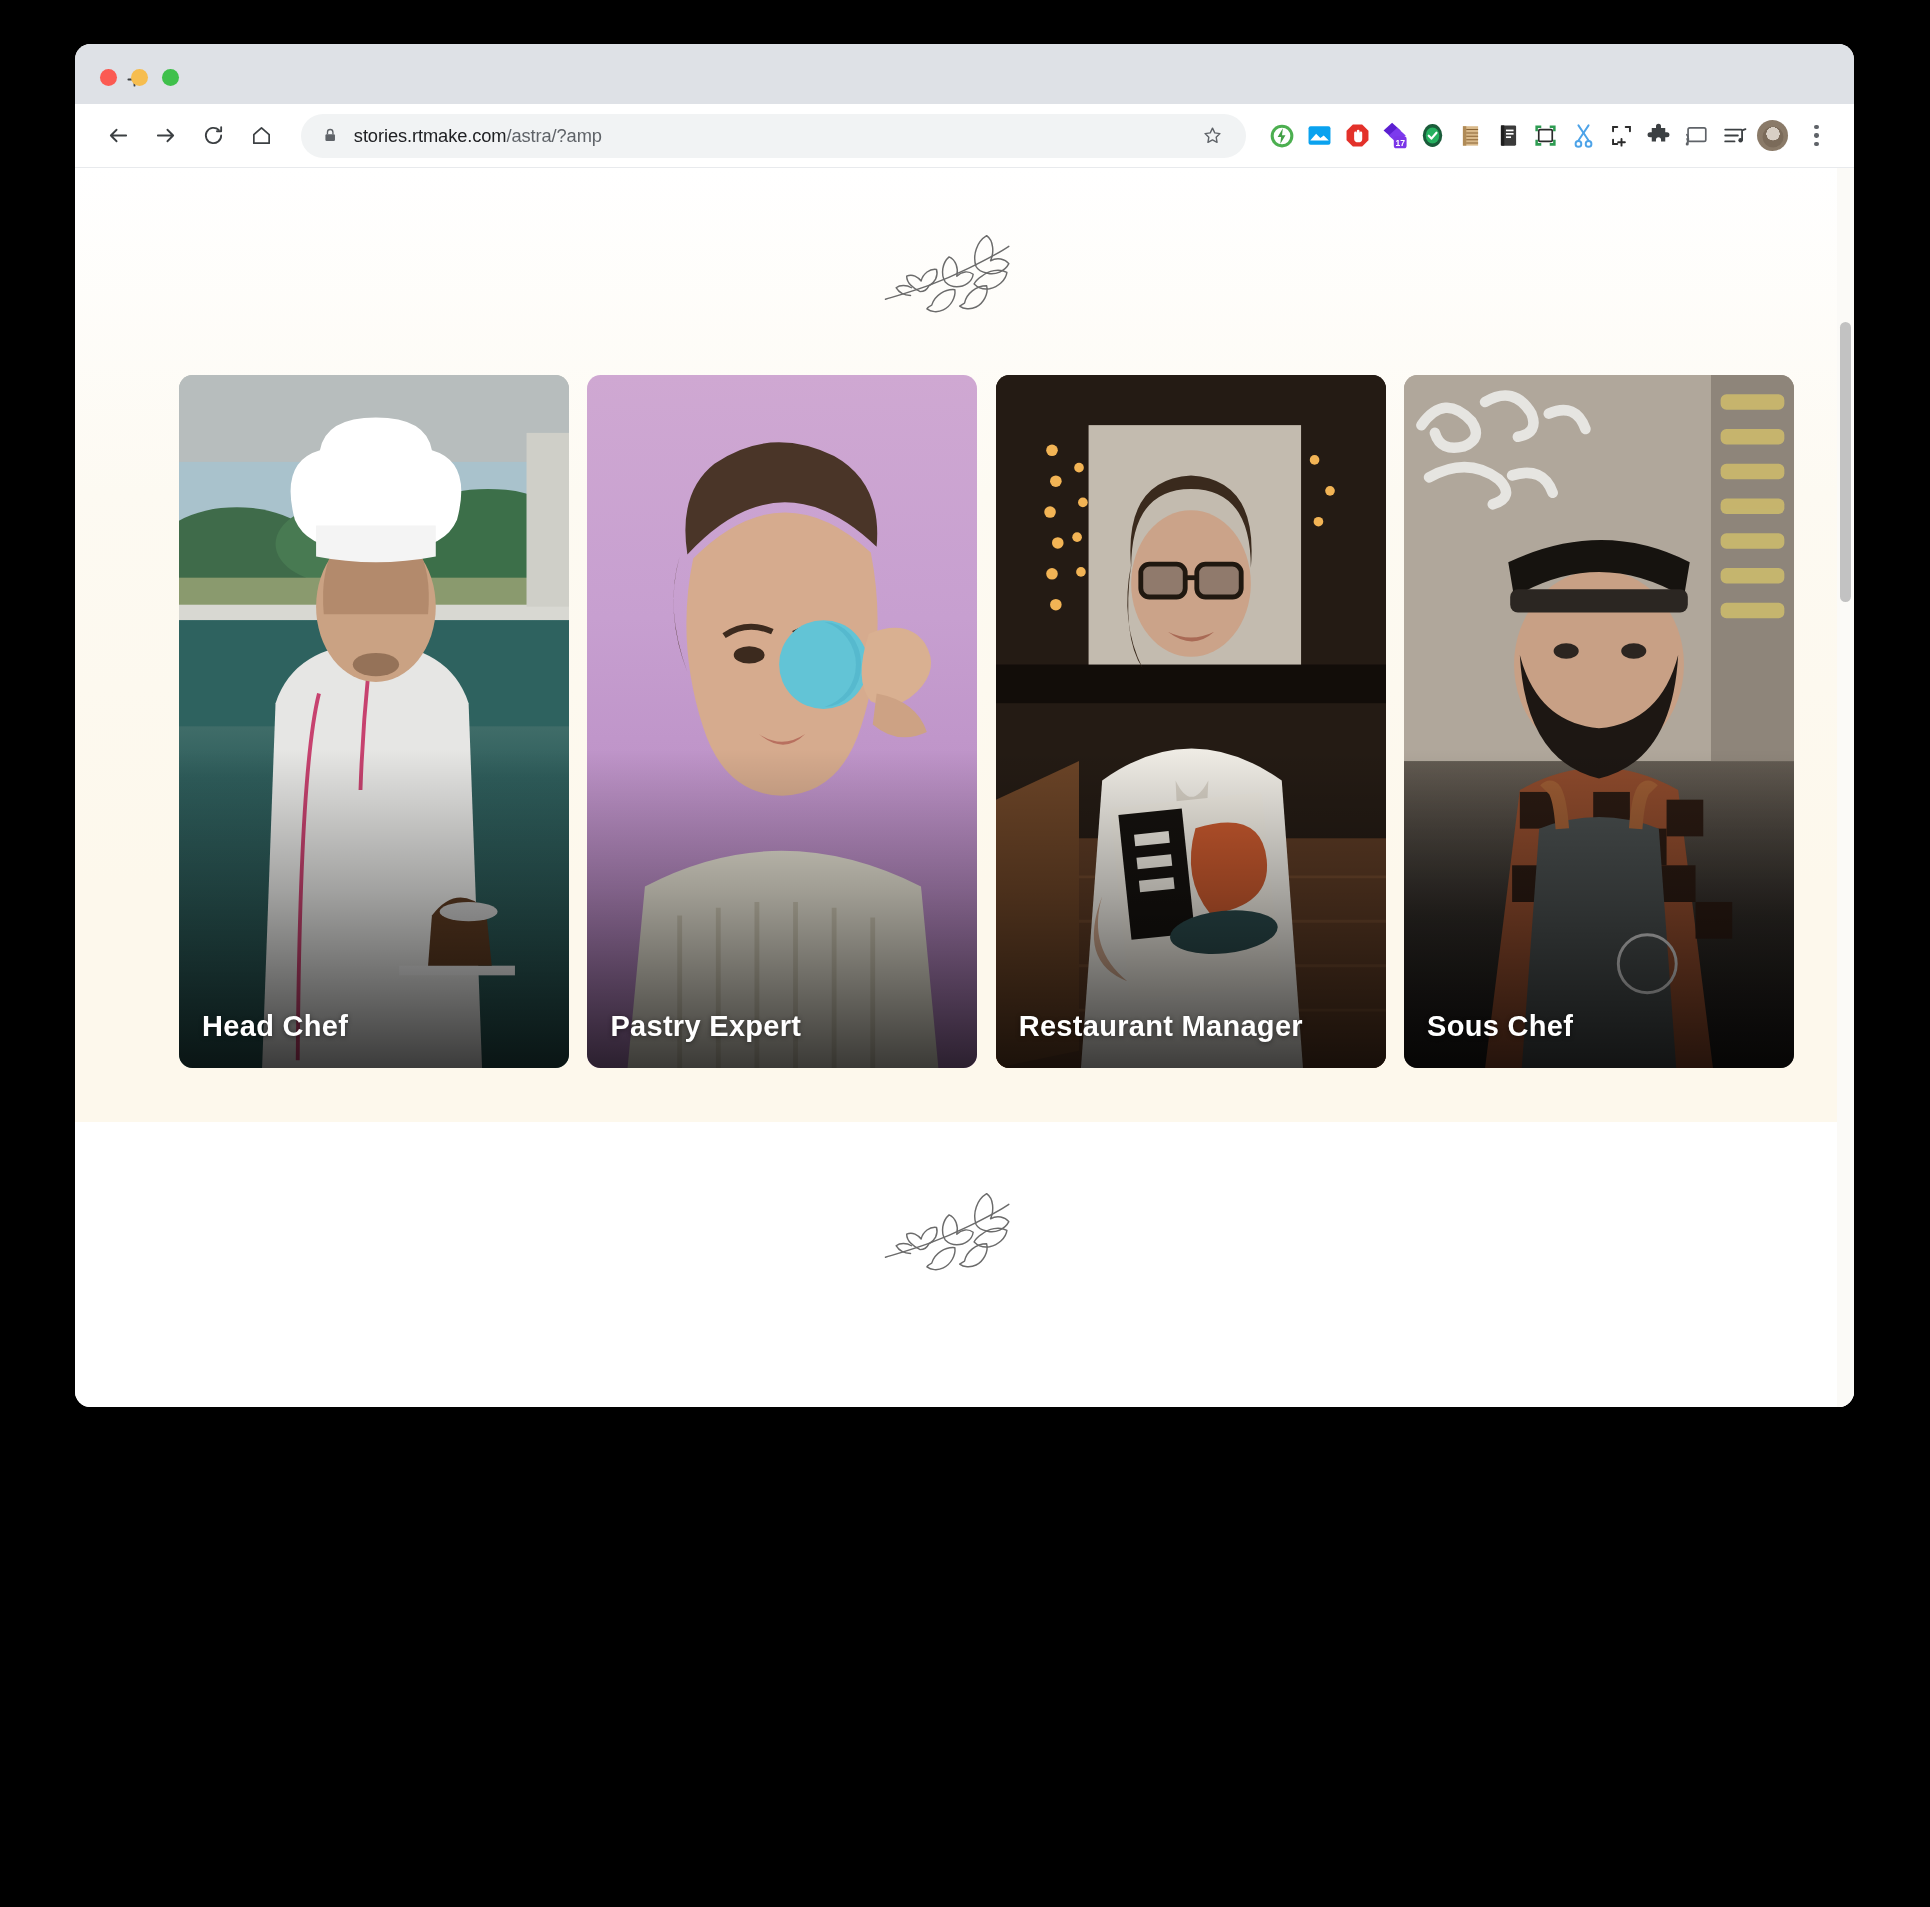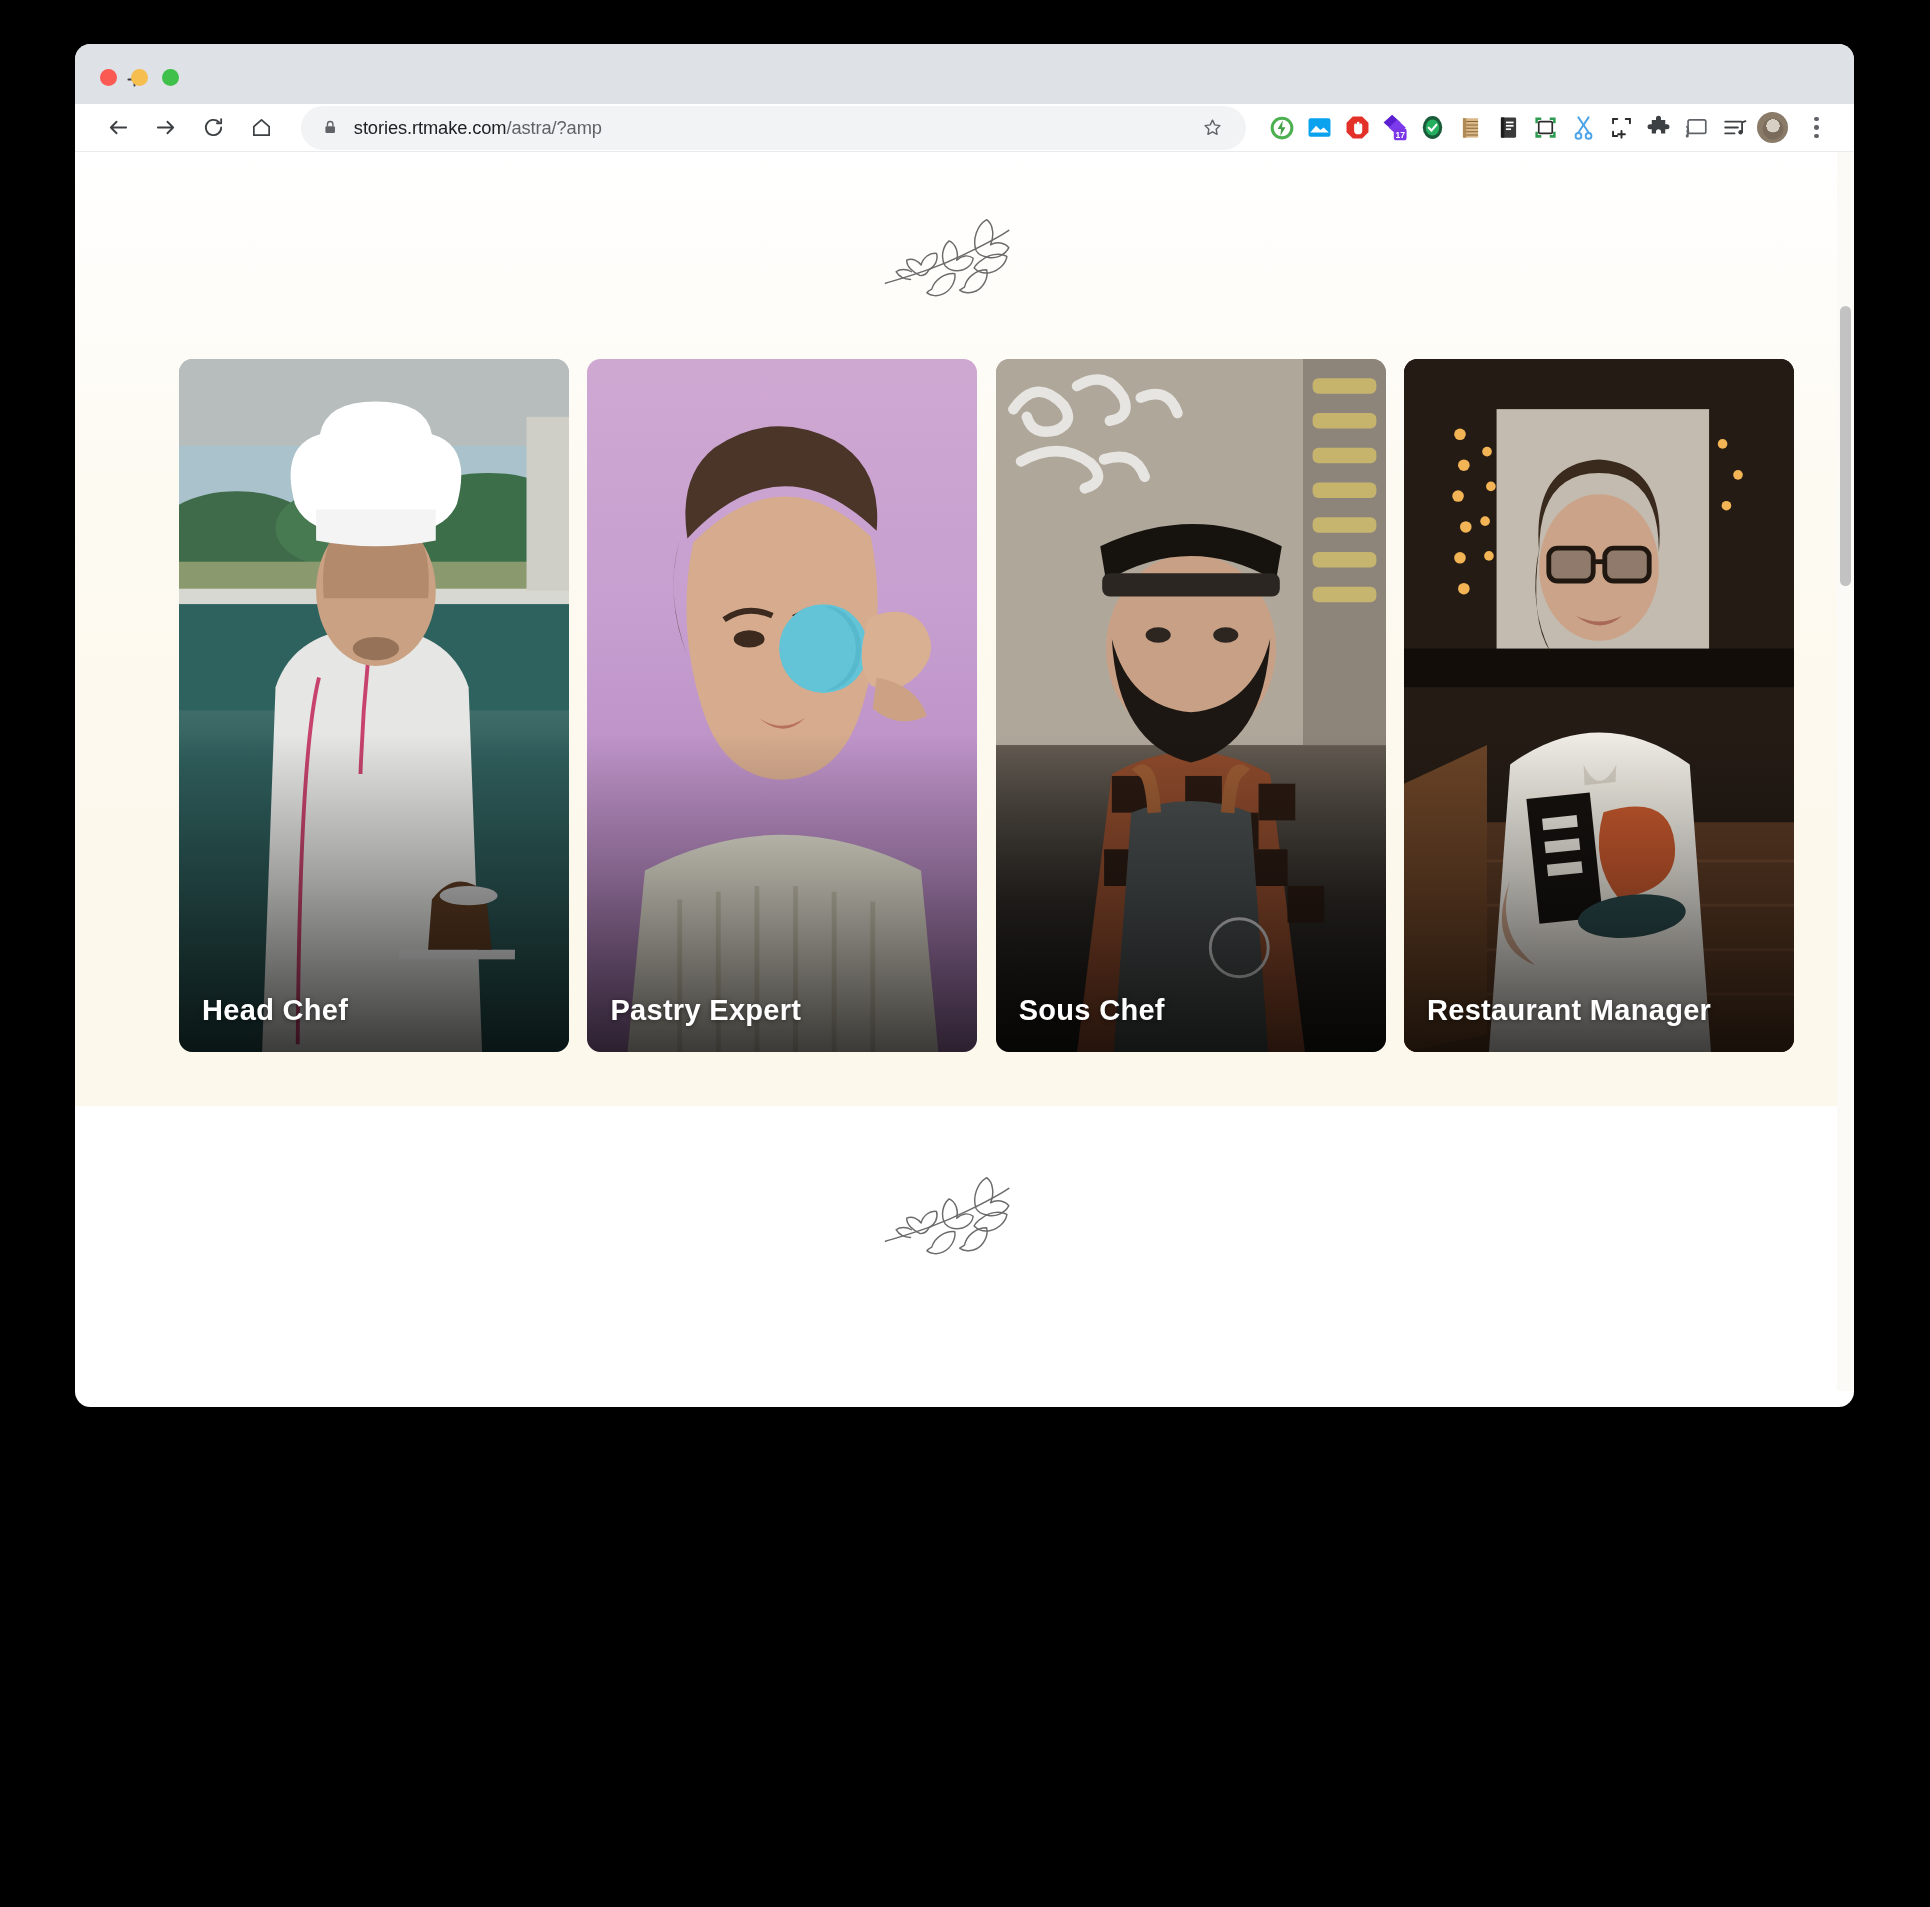--- a/index.html
+++ b/index.html
@@ -81,21 +81,21 @@
   }
   .new-tab {
     width: 42px; height: 42px;
     margin-left: 13.5px; margin-bottom: 3.9px;
     display: flex; align-items: center; justify-content: center;
     color: #5f6368;
   }
 
   
   .toolbar {
-    height: 48px;
+    height: 64px;
     background: #ffffff;
     display: flex;
     align-items: center;
     padding: 0 21px 0 21px;
     gap: 3.9px;
     border-bottom: 1px solid #e8eaed;
   }
   .nav-btn {
     width: 44px; height: 44px;
     display: flex; align-items: center; justify-content: center;
@@ -528,70 +528,20 @@
                 <g stroke="#cdc7b4" stroke-width="5" fill="none">
                   <path d="M96 560 V718 M136 552 V718 M176 546 V718 M216 546 V718 M256 552 V718 M296 562 V718"></path>
                 </g>
               </svg>
             </div>
             <div class="card-shade"></div>
             <div class="card-label">Pastry Expert</div>
           </div>
 
           <div class="team-card">
-            <div class="card-photo photo-sous">
-              <svg viewBox="0 0 404 718" width="390" height="693" preserveAspectRatio="none">
-                <rect x="0" y="0" width="404" height="400" fill="#b0a79b"></rect>
-                <rect x="318" y="0" width="86" height="400" fill="#8e857a"></rect>
-                <g fill="#d8c56a" opacity=".75">
-                  <rect x="328" y="20" width="66" height="16" rx="6"></rect>
-                  <rect x="328" y="56" width="66" height="16" rx="6"></rect>
-                  <rect x="328" y="92" width="66" height="16" rx="6"></rect>
-                  <rect x="328" y="128" width="66" height="16" rx="6"></rect>
-                  <rect x="328" y="164" width="66" height="16" rx="6"></rect>
-                  <rect x="328" y="200" width="66" height="16" rx="6"></rect>
-                  <rect x="328" y="236" width="66" height="16" rx="6"></rect>
-                </g>
-                <g fill="none" stroke="#f0f0ee" stroke-width="11" opacity=".85" stroke-linecap="round">
-                  <path d="M18 52 q24 -34 52 -4 q12 18 -8 26 q-24 6 -30 -14"></path>
-                  <path d="M84 28 q30 -18 48 12 q8 20 -14 24"></path>
-                  <path d="M150 40 q28 -12 38 16"></path>
-                  <path d="M26 106 q40 -22 72 2 q18 18 -6 26"></path>
-                  <path d="M112 104 q32 -10 42 18"></path>
-                </g>
-                <path d="M120 430 q82 -46 164 0 l36 288 H84 z" fill="#8d4a2c"></path>
-                <g fill="#2a1a12">
-                  <rect x="120" y="432" width="38" height="38"></rect>
-                    <rect x="196" y="432" width="38" height="38"></rect>
-                    <rect x="272" y="440" width="38" height="38"></rect>
-                  <rect x="158" y="470" width="38" height="38"></rect>
-                    <rect x="234" y="470" width="38" height="38"></rect>
-                  <rect x="112" y="508" width="38" height="38"></rect>
-                    <rect x="188" y="508" width="38" height="38"></rect>
-                    <rect x="264" y="508" width="38" height="38"></rect>
-                  <rect x="150" y="546" width="38" height="38"></rect>
-                    <rect x="226" y="546" width="38" height="38"></rect>
-                    <rect x="302" y="546" width="38" height="38"></rect>
-                </g>
-                <path d="M140 470 q62 -24 124 0 l18 248 H122 z" fill="#474c4c"></path>
-                <path d="M146 430 q14 -14 18 40 M258 430 q-14 -14 -18 40" stroke="#9a5b33" stroke-width="14" fill="none"></path>
-                <circle cx="252" cy="610" r="30" fill="none" stroke="#cfcfcf" stroke-width="3"></circle>
-                <ellipse cx="202" cy="300" rx="88" ry="98" fill="#c8a085"></ellipse>
-                <path d="M120 290 q6 110 82 128 q76 -18 82 -128 q-18 70 -82 76 q-64 -6 -82 -76z" fill="#1d1713"></path>
-                <path d="M114 230 q88 -52 176 0 l6 -36 q-90 -46 -188 0z" fill="#16130f"></path>
-                <rect x="110" y="222" width="184" height="24" rx="8" fill="#2b2622"></rect>
-                <ellipse cx="168" cy="286" rx="13" ry="8" fill="#2c2520"></ellipse>
-                <ellipse cx="238" cy="286" rx="13" ry="8" fill="#2c2520"></ellipse>
-              </svg>
-            </div>
-            <div class="card-shade"></div>
-            <div class="card-label">Sous Chef</div>
-          </div>
-
-          <div class="team-card">
             <div class="card-photo photo-manager">
               <svg viewBox="0 0 404 718" width="390" height="693" preserveAspectRatio="none">
                 <rect x="0" y="0" width="404" height="718" fill="#241b14"></rect>
                 <rect x="96" y="52" width="220" height="250" fill="#b8b0a4"></rect>
                 <rect x="96" y="52" width="220" height="250" fill="#cdc6ba" opacity=".5"></rect>
                 <g fill="#f2b455">
                   <circle cx="58" cy="78" r="6"></circle>
                     <circle cx="62" cy="110" r="6"></circle>
                     <circle cx="56" cy="142" r="6"></circle>
                   <circle cx="64" cy="174" r="6"></circle>
@@ -631,20 +581,70 @@
                 </g>
                 <path d="M214 470 q70 -14 70 40 q0 48 -64 50 q-26 -40 -6 -90z" fill="#c8592e" transform="rotate(-6 207 540)"></path>
                 <ellipse cx="232" cy="580" rx="56" ry="22" fill="#2b4a4c" transform="rotate(-6 207 540)"></ellipse>
                 <path d="M110 540 q-16 54 26 88 q-52 -20 -26 -88z" fill="#cba389"></path>
               </svg>
             </div>
             <div class="card-shade"></div>
             <div class="card-label">Restaurant Manager</div>
           </div>
 
+          <div class="team-card">
+            <div class="card-photo photo-sous">
+              <svg viewBox="0 0 404 718" width="390" height="693" preserveAspectRatio="none">
+                <rect x="0" y="0" width="404" height="400" fill="#b0a79b"></rect>
+                <rect x="318" y="0" width="86" height="400" fill="#8e857a"></rect>
+                <g fill="#d8c56a" opacity=".75">
+                  <rect x="328" y="20" width="66" height="16" rx="6"></rect>
+                  <rect x="328" y="56" width="66" height="16" rx="6"></rect>
+                  <rect x="328" y="92" width="66" height="16" rx="6"></rect>
+                  <rect x="328" y="128" width="66" height="16" rx="6"></rect>
+                  <rect x="328" y="164" width="66" height="16" rx="6"></rect>
+                  <rect x="328" y="200" width="66" height="16" rx="6"></rect>
+                  <rect x="328" y="236" width="66" height="16" rx="6"></rect>
+                </g>
+                <g fill="none" stroke="#f0f0ee" stroke-width="11" opacity=".85" stroke-linecap="round">
+                  <path d="M18 52 q24 -34 52 -4 q12 18 -8 26 q-24 6 -30 -14"></path>
+                  <path d="M84 28 q30 -18 48 12 q8 20 -14 24"></path>
+                  <path d="M150 40 q28 -12 38 16"></path>
+                  <path d="M26 106 q40 -22 72 2 q18 18 -6 26"></path>
+                  <path d="M112 104 q32 -10 42 18"></path>
+                </g>
+                <path d="M120 430 q82 -46 164 0 l36 288 H84 z" fill="#8d4a2c"></path>
+                <g fill="#2a1a12">
+                  <rect x="120" y="432" width="38" height="38"></rect>
+                    <rect x="196" y="432" width="38" height="38"></rect>
+                    <rect x="272" y="440" width="38" height="38"></rect>
+                  <rect x="158" y="470" width="38" height="38"></rect>
+                    <rect x="234" y="470" width="38" height="38"></rect>
+                  <rect x="112" y="508" width="38" height="38"></rect>
+                    <rect x="188" y="508" width="38" height="38"></rect>
+                    <rect x="264" y="508" width="38" height="38"></rect>
+                  <rect x="150" y="546" width="38" height="38"></rect>
+                    <rect x="226" y="546" width="38" height="38"></rect>
+                    <rect x="302" y="546" width="38" height="38"></rect>
+                </g>
+                <path d="M140 470 q62 -24 124 0 l18 248 H122 z" fill="#474c4c"></path>
+                <path d="M146 430 q14 -14 18 40 M258 430 q-14 -14 -18 40" stroke="#9a5b33" stroke-width="14" fill="none"></path>
+                <circle cx="252" cy="610" r="30" fill="none" stroke="#cfcfcf" stroke-width="3"></circle>
+                <ellipse cx="202" cy="300" rx="88" ry="98" fill="#c8a085"></ellipse>
+                <path d="M120 290 q6 110 82 128 q76 -18 82 -128 q-18 70 -82 76 q-64 -6 -82 -76z" fill="#1d1713"></path>
+                <path d="M114 230 q88 -52 176 0 l6 -36 q-90 -46 -188 0z" fill="#16130f"></path>
+                <rect x="110" y="222" width="184" height="24" rx="8" fill="#2b2622"></rect>
+                <ellipse cx="168" cy="286" rx="13" ry="8" fill="#2c2520"></ellipse>
+                <ellipse cx="238" cy="286" rx="13" ry="8" fill="#2c2520"></ellipse>
+              </svg>
+            </div>
+            <div class="card-shade"></div>
+            <div class="card-label">Sous Chef</div>
+          </div>
+
         </div>
       </section>
 
       <section class="menu-section">
         <svg class="leaf-ornament" viewBox="0 0 200 110">
           <g fill="none" stroke="#6b6b6b" stroke-width="1.5" stroke-linejoin="round" stroke-linecap="round">
             <path d="M18 74 C44 66 72 58 104 42 C122 33 136 26 146 19"></path>
             <path d="M54 66 c-7 -3 -14 -9 -14 -16 c6 -3 12 1 15 5 c2 -8 9 -13 16 -12 c2 7 -2 14 -8 17 c-2 4 -5 6 -9 6z"></path>
             <path d="M80 56 c-5 -8 -3 -20 4 -26 c7 3 10 12 8 20 c5 -5 12 -6 17 -2 c-1 8 -9 13 -17 13 c-4 0 -9 -2 -12 -5z"></path>
             <path d="M112 40 c-4 -12 1 -26 11 -32 c7 5 8 17 4 26 c7 -4 15 -2 19 3 c-4 8 -14 12 -22 10 c-5 -1 -10 -3 -12 -7z"></path>

